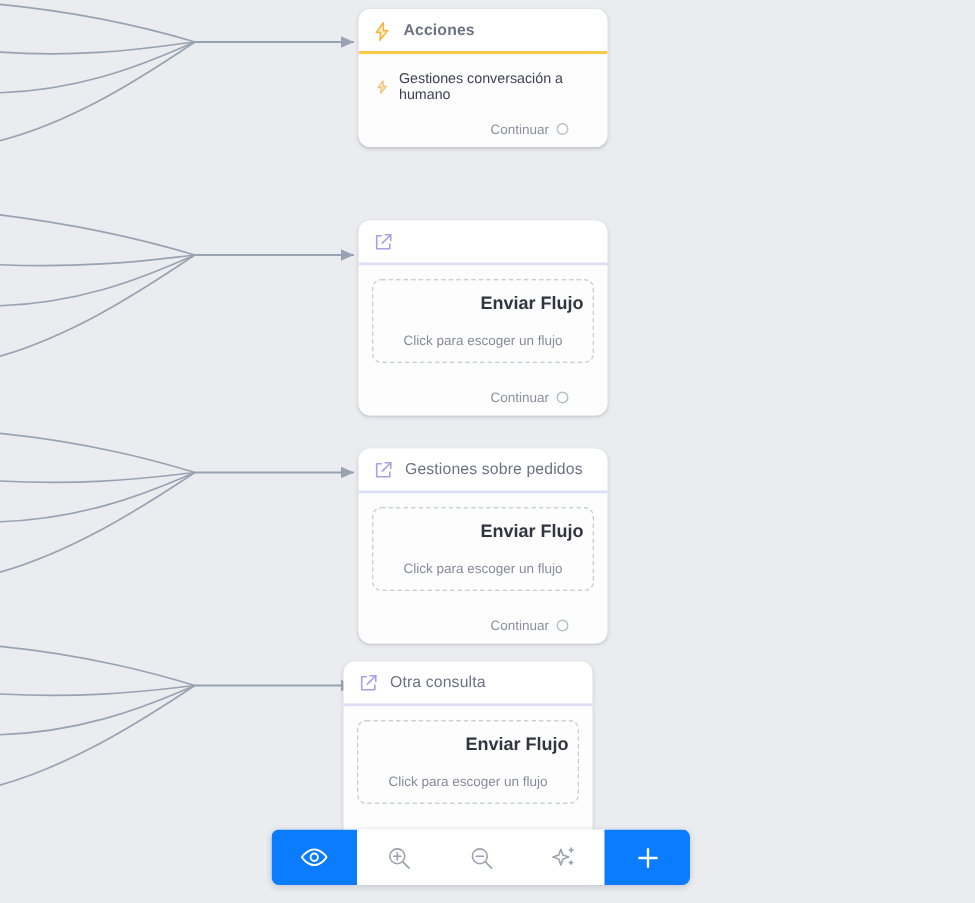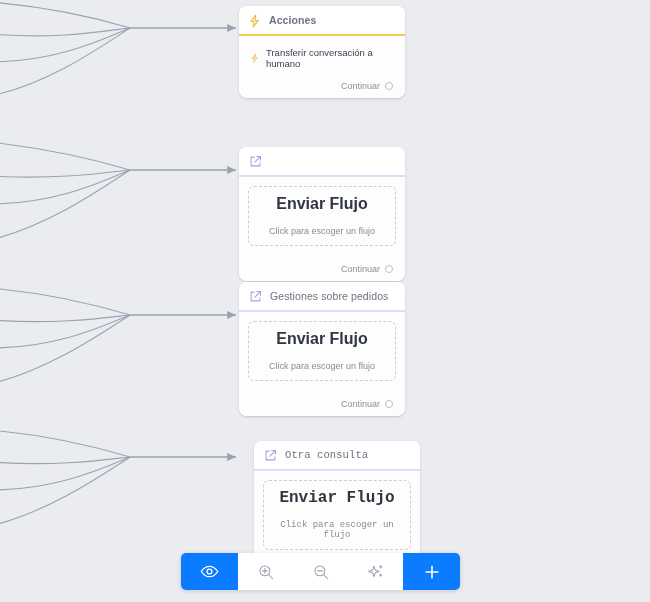--- a/index.html
+++ b/index.html
@@ -78,38 +78,39 @@
 
   
   .flow-picker {
     border: 1px dashed #c9cdd6;
     border-radius: 6px;
     padding: 8px 6px 9px 6px;
     text-align: center;
     background: #fdfdfe;
   }
   .flow-picker-title {
-    font-size: 16px;
+    font-size: 12px;
     font-weight: bold;
     color: #2f3640;
     margin-bottom: 2px;
+    text-align: right;
   }
   .flow-picker-sub {
     font-size: 9px;
     color: #868c99;
     margin-top: 13px;
   }
 
   
   .node-footer {
     display: flex;
     align-items: center;
     justify-content: flex-end;
     gap: 5px;
-    padding: 6px 12px 7px 9px;
+    padding: 6px 26px 7px 9px;
     background: #fdfdfe;
   }
   .footer-label {
     font-size: 9px;
     color: #8b909c;
   }
   .port {
     width: 8px; height: 8px;
     border-radius: 50%;
     border: 1px solid #b9bec9;
@@ -192,21 +193,21 @@
       <span class="node-title bold">Acciones</span>
     </div>
     <div class="divider amber"></div>
     <div class="node-body">
       <div class="action-row">
         <span style="display:inline-flex;width:10px;height:10px;">
           <svg viewBox="0 0 24 24" width="10" height="10" fill="none" stroke="#f0c274" stroke-width="2" stroke-linejoin="round">
             <path d="M13 2 L5 13 h5 l-1 9 L18 11 h-5 z" fill="#fbe6c2"></path>
           </svg>
         </span>
-        <span>Transferir conversación a humano</span>
+        <span>Gestiones conversación a humano</span>
       </div>
     </div>
     <div class="node-footer">
       <span class="footer-label">Continuar</span>
       <span class="port"></span>
     </div>
   </div>
 
   <div class="node" style="left:239px; top:147px;">
     <div class="node-header centered">
@@ -224,21 +225,21 @@
         <div class="flow-picker-title">Enviar Flujo</div>
         <div class="flow-picker-sub">Click para escoger un flujo</div>
       </div>
     </div>
     <div class="node-footer" style="padding-top:14px;">
       <span class="footer-label">Continuar</span>
       <span class="port"></span>
     </div>
   </div>
 
-  <div class="node" style="left:239px; top:282px;">
+  <div class="node" style="left:239px; top:299px;">
     <div class="node-header">
       <span style="display:inline-flex;width:15px;height:15px;flex:0 0 15px;">
         <svg viewBox="0 0 24 24" width="15" height="15" fill="none" stroke="#a5a0e8" stroke-width="1.7" stroke-linecap="round" stroke-linejoin="round">
           <path d="M5 5 h5 M5 5 v14 h14 v-5"></path>
           <path d="M14 4 h6 v6"></path>
           <path d="M20 4 L11 13"></path>
         </svg>
       </span>
       <span class="node-title">Gestiones sobre pedidos</span>
     </div>
@@ -248,21 +249,21 @@
         <div class="flow-picker-title">Enviar Flujo</div>
         <div class="flow-picker-sub">Click para escoger un flujo</div>
       </div>
     </div>
     <div class="node-footer" style="padding-top:14px;">
       <span class="footer-label">Continuar</span>
       <span class="port"></span>
     </div>
   </div>
 
-  <div class="node" style="left:254px; top:441px;font-family:Liberation Mono, monospace;">
+  <div class="node" style="left:229px; top:441px;">
     <div class="node-header">
       <span style="display:inline-flex;width:15px;height:15px;flex:0 0 15px;">
         <svg viewBox="0 0 24 24" width="15" height="15" fill="none" stroke="#a5a0e8" stroke-width="1.7" stroke-linecap="round" stroke-linejoin="round">
           <path d="M5 5 h5 M5 5 v14 h14 v-5"></path>
           <path d="M14 4 h6 v6"></path>
           <path d="M20 4 L11 13"></path>
         </svg>
       </span>
       <span class="node-title">Otra consulta</span>
     </div>

